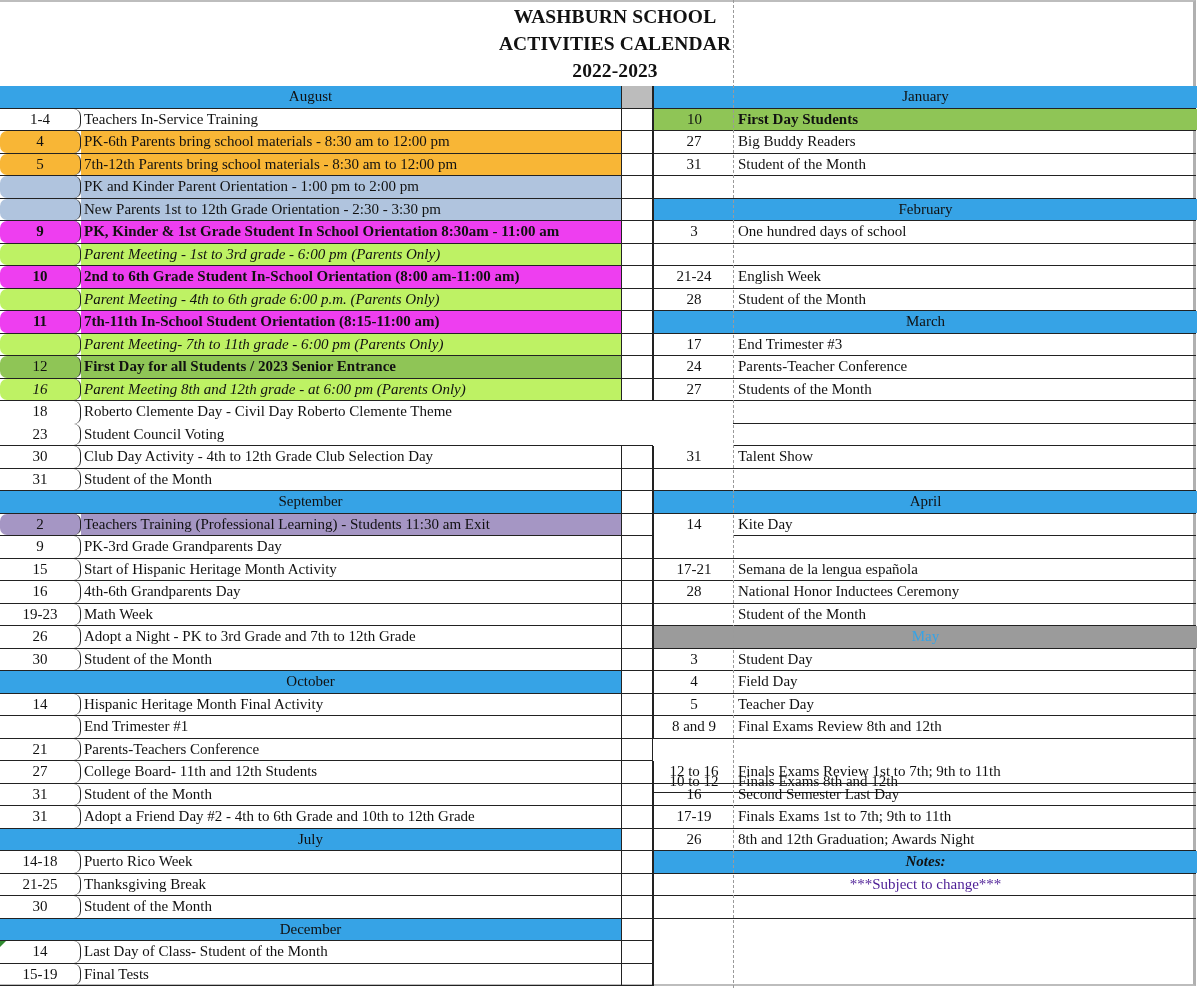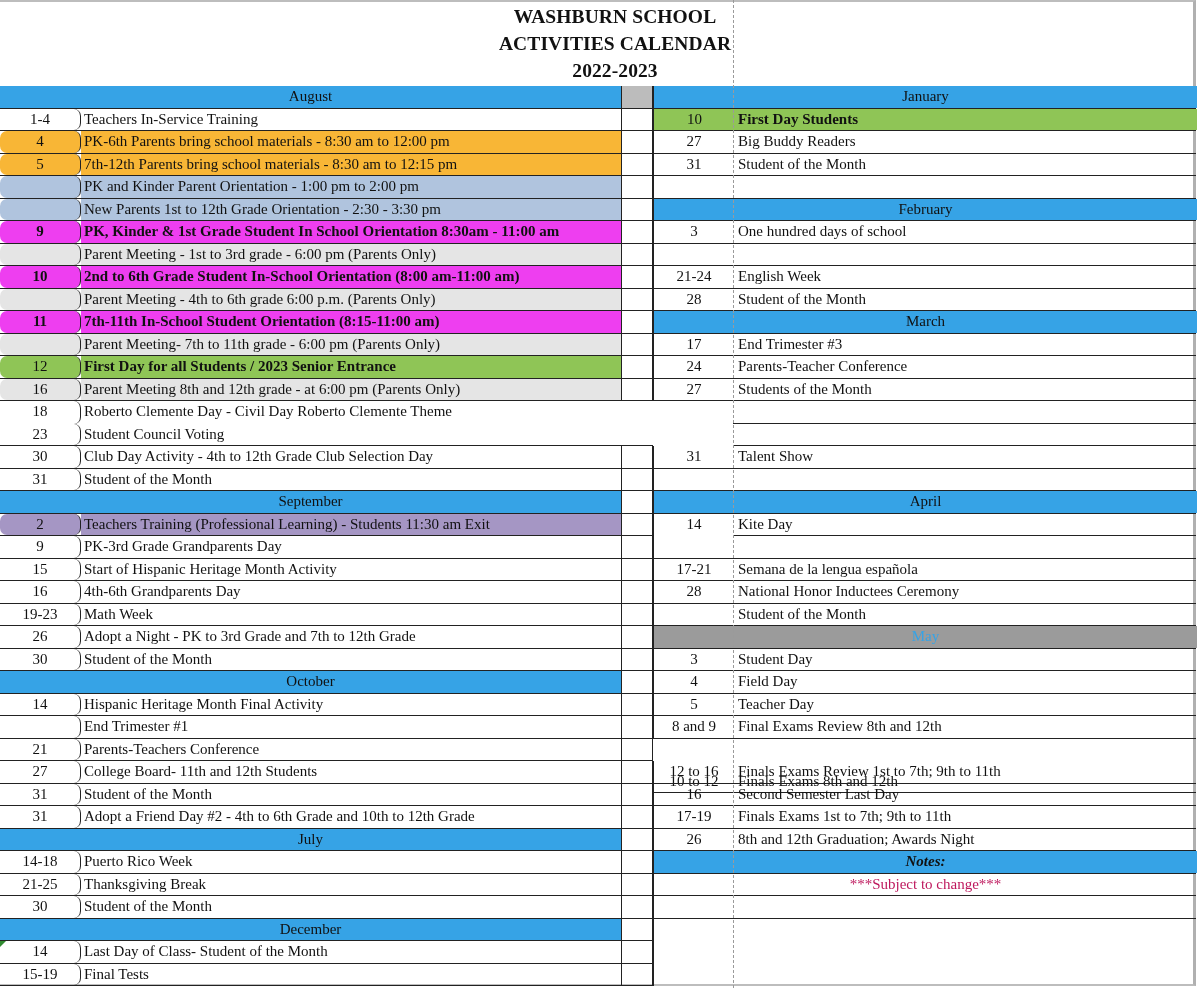--- a/index.html
+++ b/index.html
@@ -19,26 +19,26 @@
   .L .ev{left:81px;width:541px;border-right:1.5px solid #222;}
   .L .sp{left:622px;width:31px;border-right:1.5px solid #222;}
   .L .mh{left:0;width:622px;border-right:1.5px solid #222;}
   .R{left:653px;width:543px;}
   .R .date{left:0;width:80px;}
   .R .ev{left:81px;width:462px;}
   .R .mh{left:0;width:543px;}
   .c-orange{background:#f8b636;}
   .c-blue{background:#b0c4de;}
   .c-magenta{background:#ee3ef0;}
-  .c-yellow{background:#e5e5e5;}
+  .c-yellow{background:#bef264;font-style:italic;}
   .c-green{background:#8fc556;}
   .c-purple{background:#a596c4;}
   .c-gray{background:#bcbcbc;}
   .c-may{background:#9b9b9b;color:#36a3e6;}
-  .red{color:#be185d;}
+  .red{color:#4c1d95;}
   .ital{font-style:italic;font-weight:bold;}
   .noline{border-bottom:none;}
   .tri{position:absolute;left:0;top:941px;width:0;height:0;border-top:6px solid #2f8a2f;border-right:6px solid transparent;}
 </style>
 </head>
 <body>
 
 <div class="frame"></div>
 
 <div class="title t1">WASHBURN SCHOOL</div>
@@ -55,21 +55,21 @@
       <div class="cell ev ">Teachers In-Service Training</div>
       <div class="cell sp"></div>
     </div>
     <div class="row L" style="top: 131px;">
       <div class="cell date c-orange">4</div>
       <div class="cell ev c-orange">PK-6th Parents bring school materials - 8:30 am to 12:00 pm</div>
       <div class="cell sp"></div>
     </div>
     <div class="row L" style="top: 153.5px;">
       <div class="cell date c-orange">5</div>
-      <div class="cell ev c-orange">7th-12th Parents bring school materials - 8:30 am to 12:15 pm</div>
+      <div class="cell ev c-orange">7th-12th Parents bring school materials - 8:30 am to 12:00 pm</div>
       <div class="cell sp"></div>
     </div>
     <div class="row L" style="top: 176px;">
       <div class="cell date c-blue"></div>
       <div class="cell ev c-blue"> PK and Kinder Parent Orientation - 1:00 pm to 2:00 pm</div>
       <div class="cell sp"></div>
     </div>
     <div class="row L" style="top: 198.5px;">
       <div class="cell date c-blue"></div>
       <div class="cell ev c-blue">New Parents 1st to 12th Grade Orientation - 2:30 - 3:30 pm</div>

